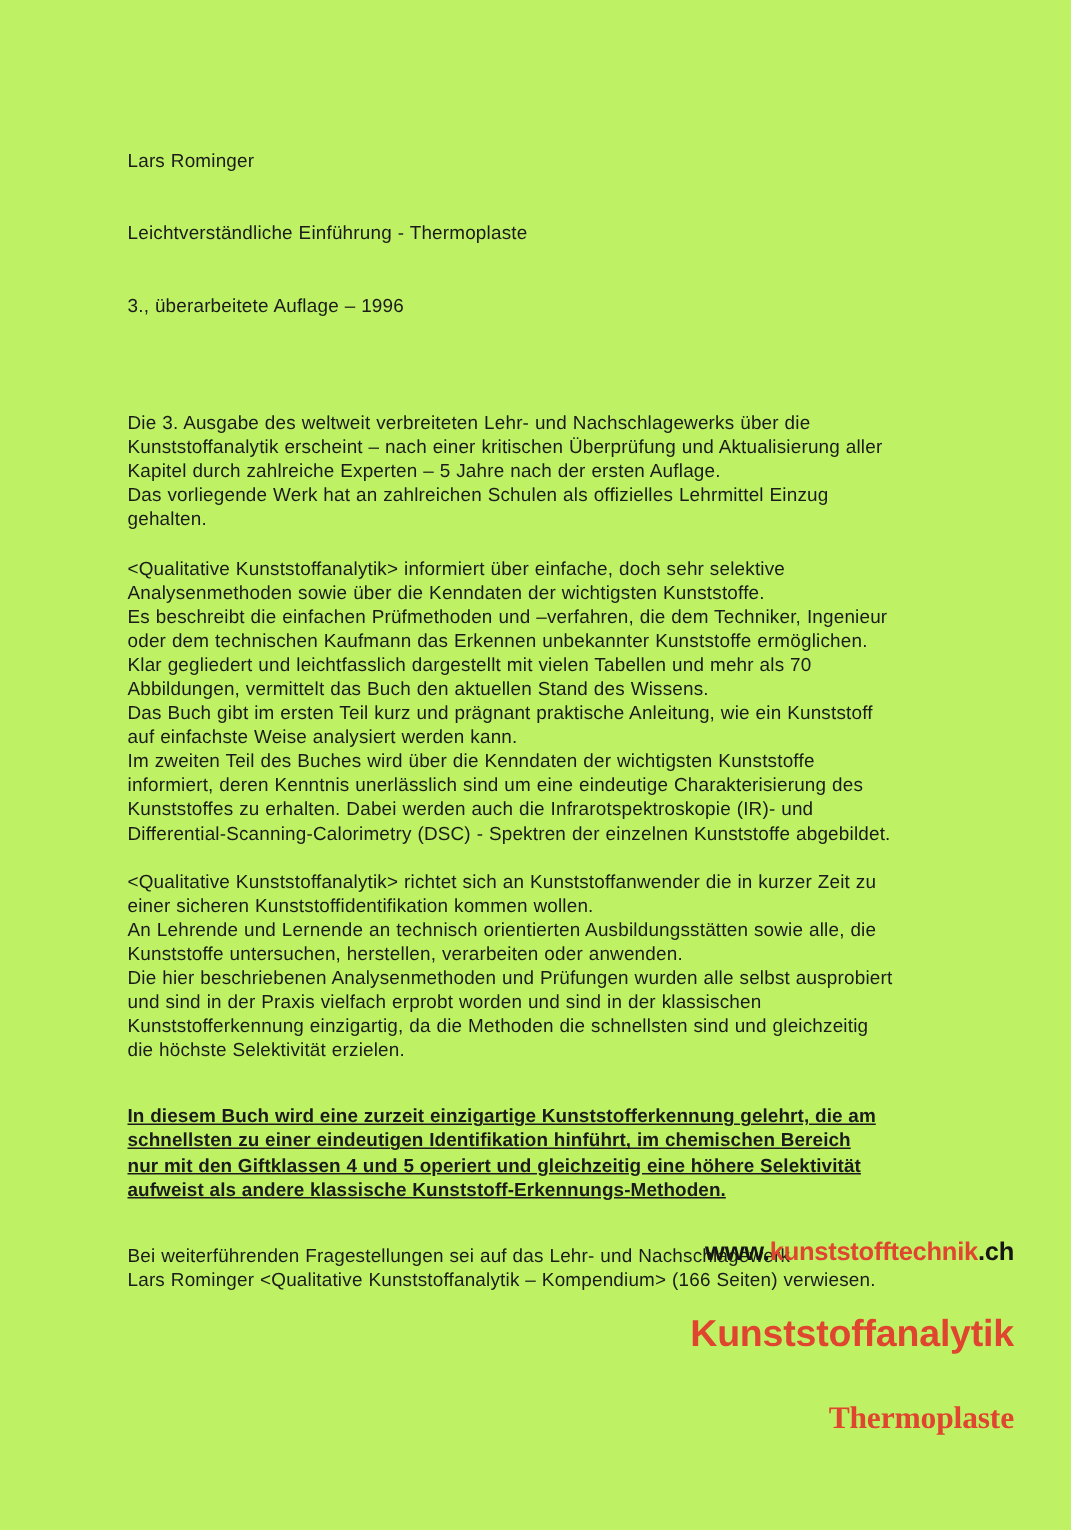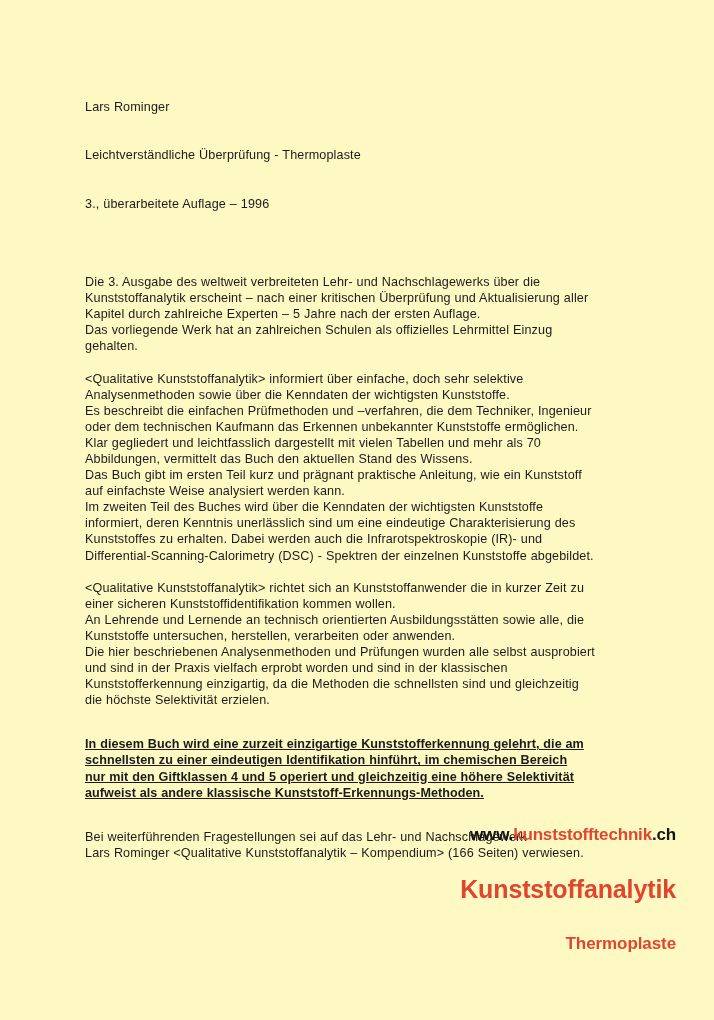--- a/index.html
+++ b/index.html
@@ -13,21 +13,21 @@
     height: 1020px;
     font-family: "Liberation Sans", sans-serif;
     color: #1a1a1a;
     -webkit-font-smoothing: antialiased;
   }
 
   .page {
     position: relative;
     width: 714px;
     height: 1020px;
-    background: #fef9c3;
+    background: #bef264;
     box-sizing: border-box;
     overflow: hidden;
   }
 
   .content {
     position: absolute;
     left: 85px;
     top: 67px;
     width: 592px;
   }
@@ -73,36 +73,37 @@
   .brand-url .seg-dark { color: #151515; }
   .brand-url .seg-red  { color: #e0452f; }
 
   .brand-sub1 {
     font-size: 25px;
     color: #e0452f;
     margin-top: 34px;
     letter-spacing: -0.005em;
   }
   .brand-sub2 {
-    font-size: 17px;
+    font-size: 21px;
     color: #e0452f;
     margin-top: 33px;
     letter-spacing: -0.005em;
+    font-family: Liberation Serif, serif;
   }
 </style>
 </head>
 <body>
 
 <div class="page">
 
   <div class="content">
 
     <div class="block">
       <div>Lars Rominger</div>
-      <div>Leichtverständliche Überprüfung - Thermoplaste</div>
+      <div>Leichtverständliche Einführung - Thermoplaste</div>
       <div>3., überarbeitete Auflage – 1996</div>
     </div>
 
     <div class="gap-meta"></div>
 
     <div class="block">Die 3. Ausgabe des weltweit verbreiteten Lehr- und Nachschlagewerks über die
 Kunststoffanalytik erscheint – nach einer kritischen Überprüfung und Aktualisierung aller
 Kapitel durch zahlreiche Experten – 5 Jahre nach der ersten Auflage.
 Das vorliegende Werk hat an zahlreichen Schulen als offizielles Lehrmittel Einzug
 gehalten.</div>

